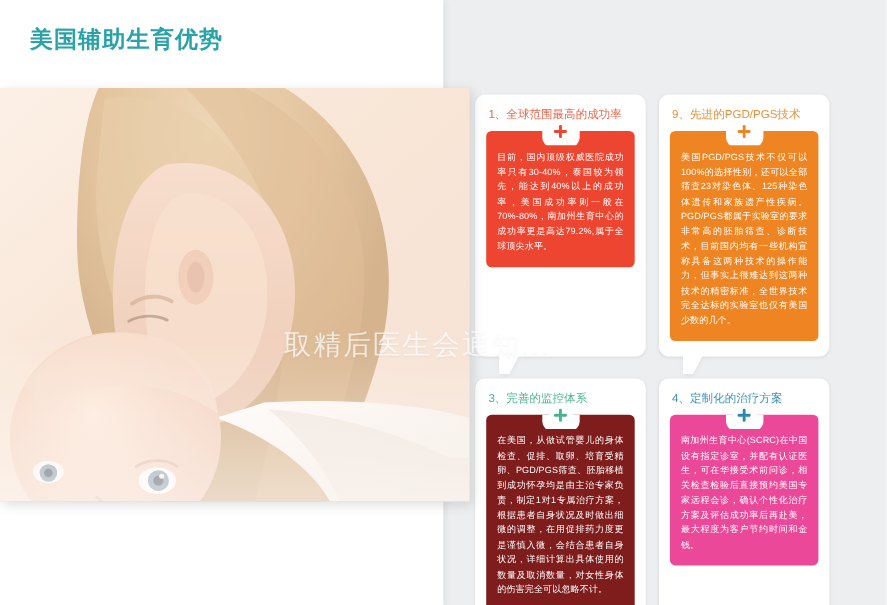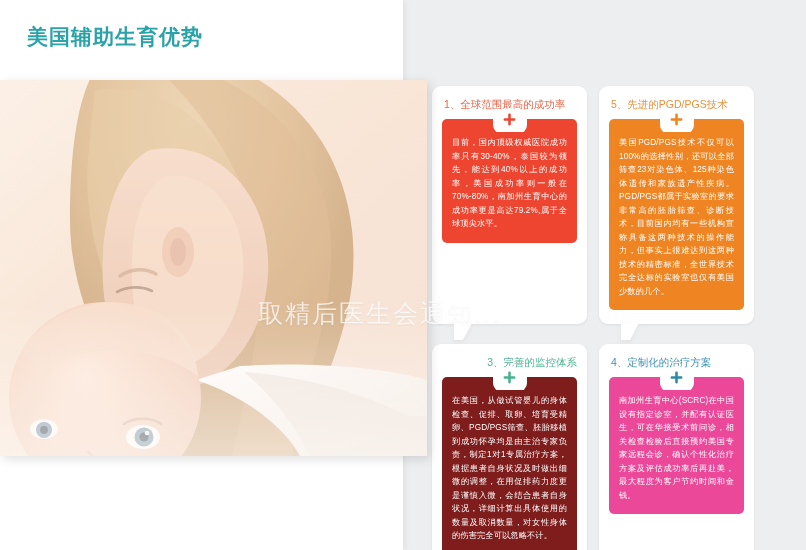--- a/index.html
+++ b/index.html
@@ -112,21 +112,21 @@
     letter-spacing:.15px;
   }
 
   
   .c1 .card-title{color:#e8654a;}
   .c1 .panel{background:#ee4530;min-height:115px;}
   
   .c2 .card-title{color:#e8913c;}
   .c2 .panel{background:#ef8522;min-height:115px;}
   
-  .c3 .card-title{color:#4bb592;text-align:right;}
+  .c3 .card-title{color:#4bb592;}
   .c3 .panel{background:#7f1d1d;min-height:115px;}
   
   .c4 .card-title{color:#3e92b5;}
   .c4 .panel{background:#ec4899;min-height:115px;}
 </style>
 </head>
 <body>
 
 <div class="sheet"></div>
 
@@ -225,21 +225,21 @@
             <rect x="5.2" y="0.6" width="2.6" height="11.8" rx="1.1" fill="#ee4530"></rect>
             <rect x="0.6" y="5.2" width="11.8" height="2.6" rx="1.1" fill="#ee4530"></rect>
           </svg>
         </div>
         <div class="panel-text">目前，国内顶级权威医院成功率只有30-40%，泰国较为领先，能达到40%以上的成功率，美国成功率则一般在70%-80%，南加州生育中心的成功率更是高达79.2%,属于全球顶尖水平。</div>
       </div>
       <div class="tail"></div>
     </div>
 
     <div class="card c2">
-      <div class="card-title">5、先进的PGD/PGS技术</div>
+      <div class="card-title">9、先进的PGD/PGS技术</div>
       <div class="panel">
         <div class="notch">
             <i></i>
           </div>
         <div class="plus">
           <svg width="13" height="13" viewBox="0 0 13 13">
             <rect x="5.2" y="0.6" width="2.6" height="11.8" rx="1.1" fill="#ef8522"></rect>
             <rect x="0.6" y="5.2" width="11.8" height="2.6" rx="1.1" fill="#ef8522"></rect>
           </svg>
         </div>

